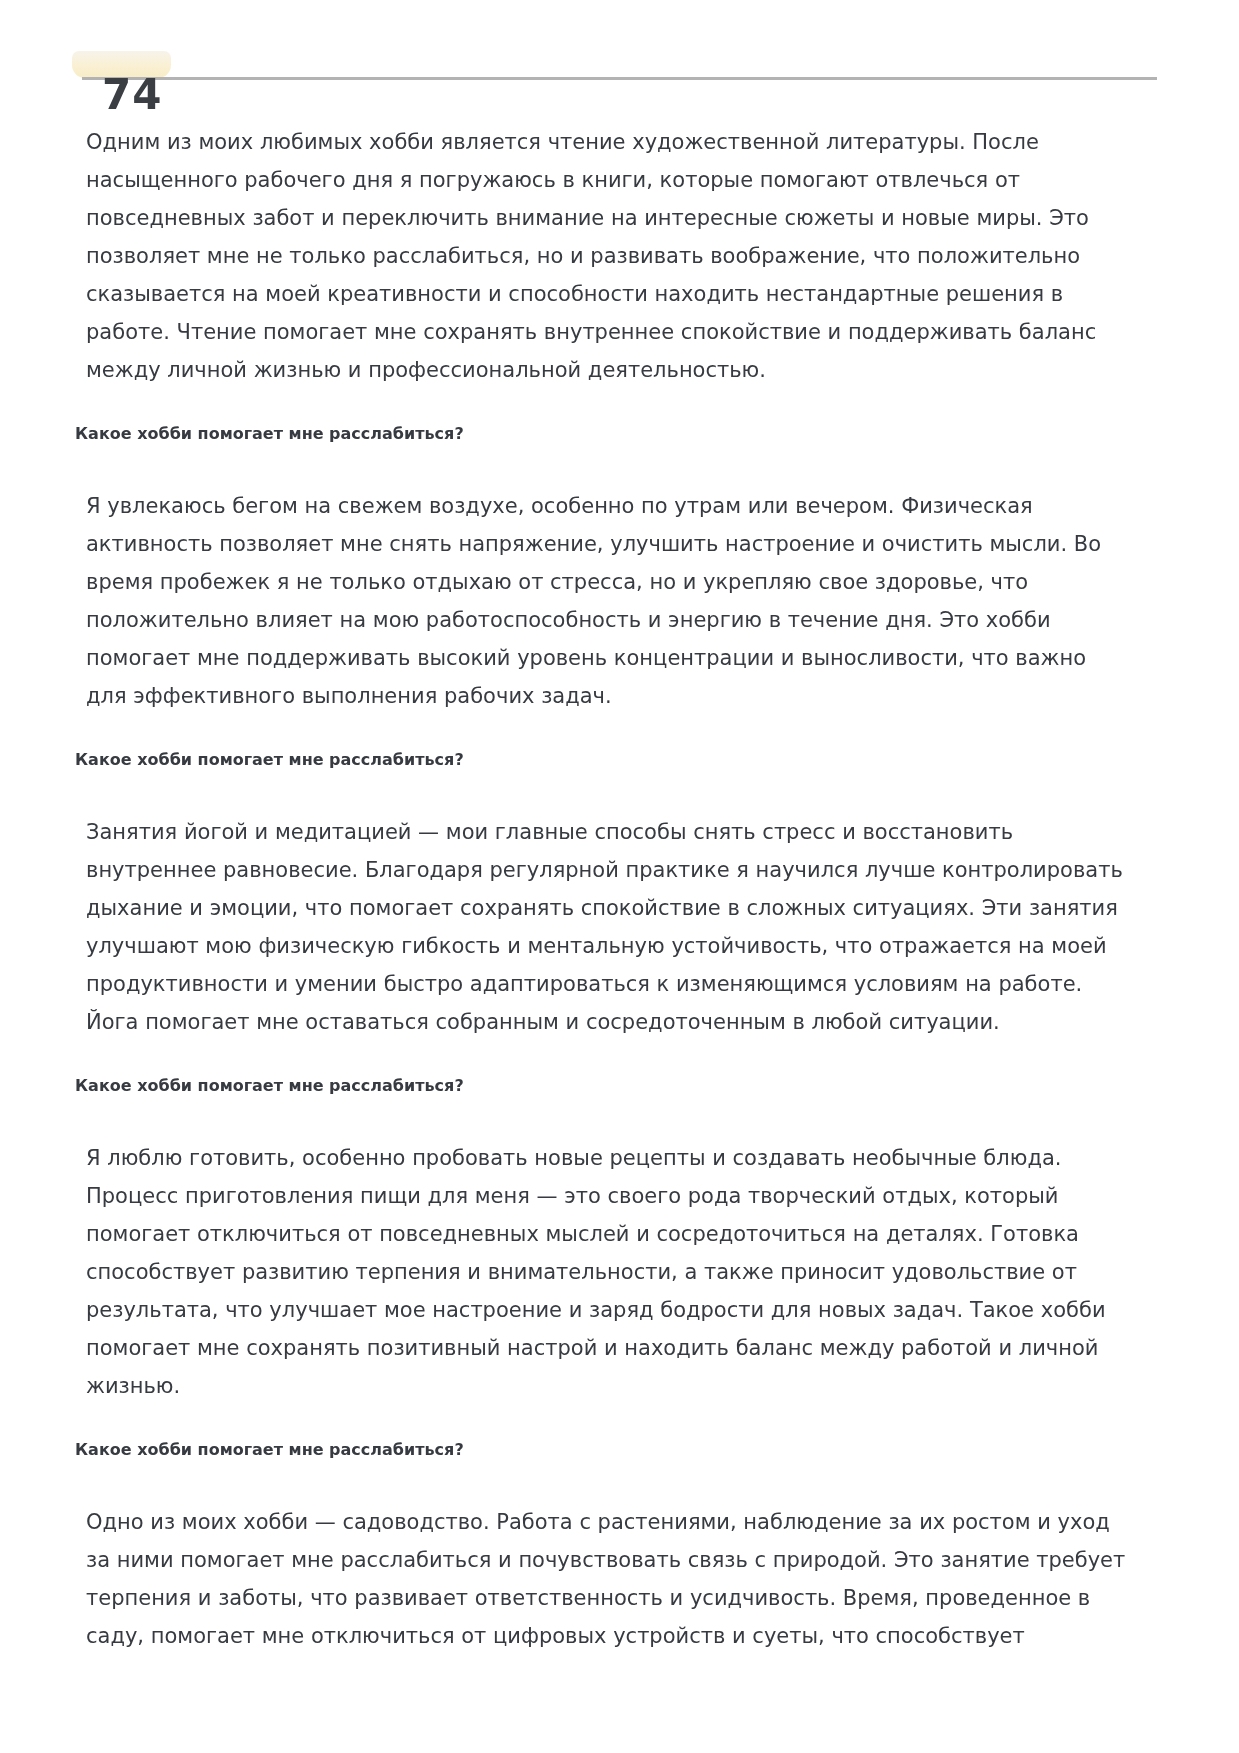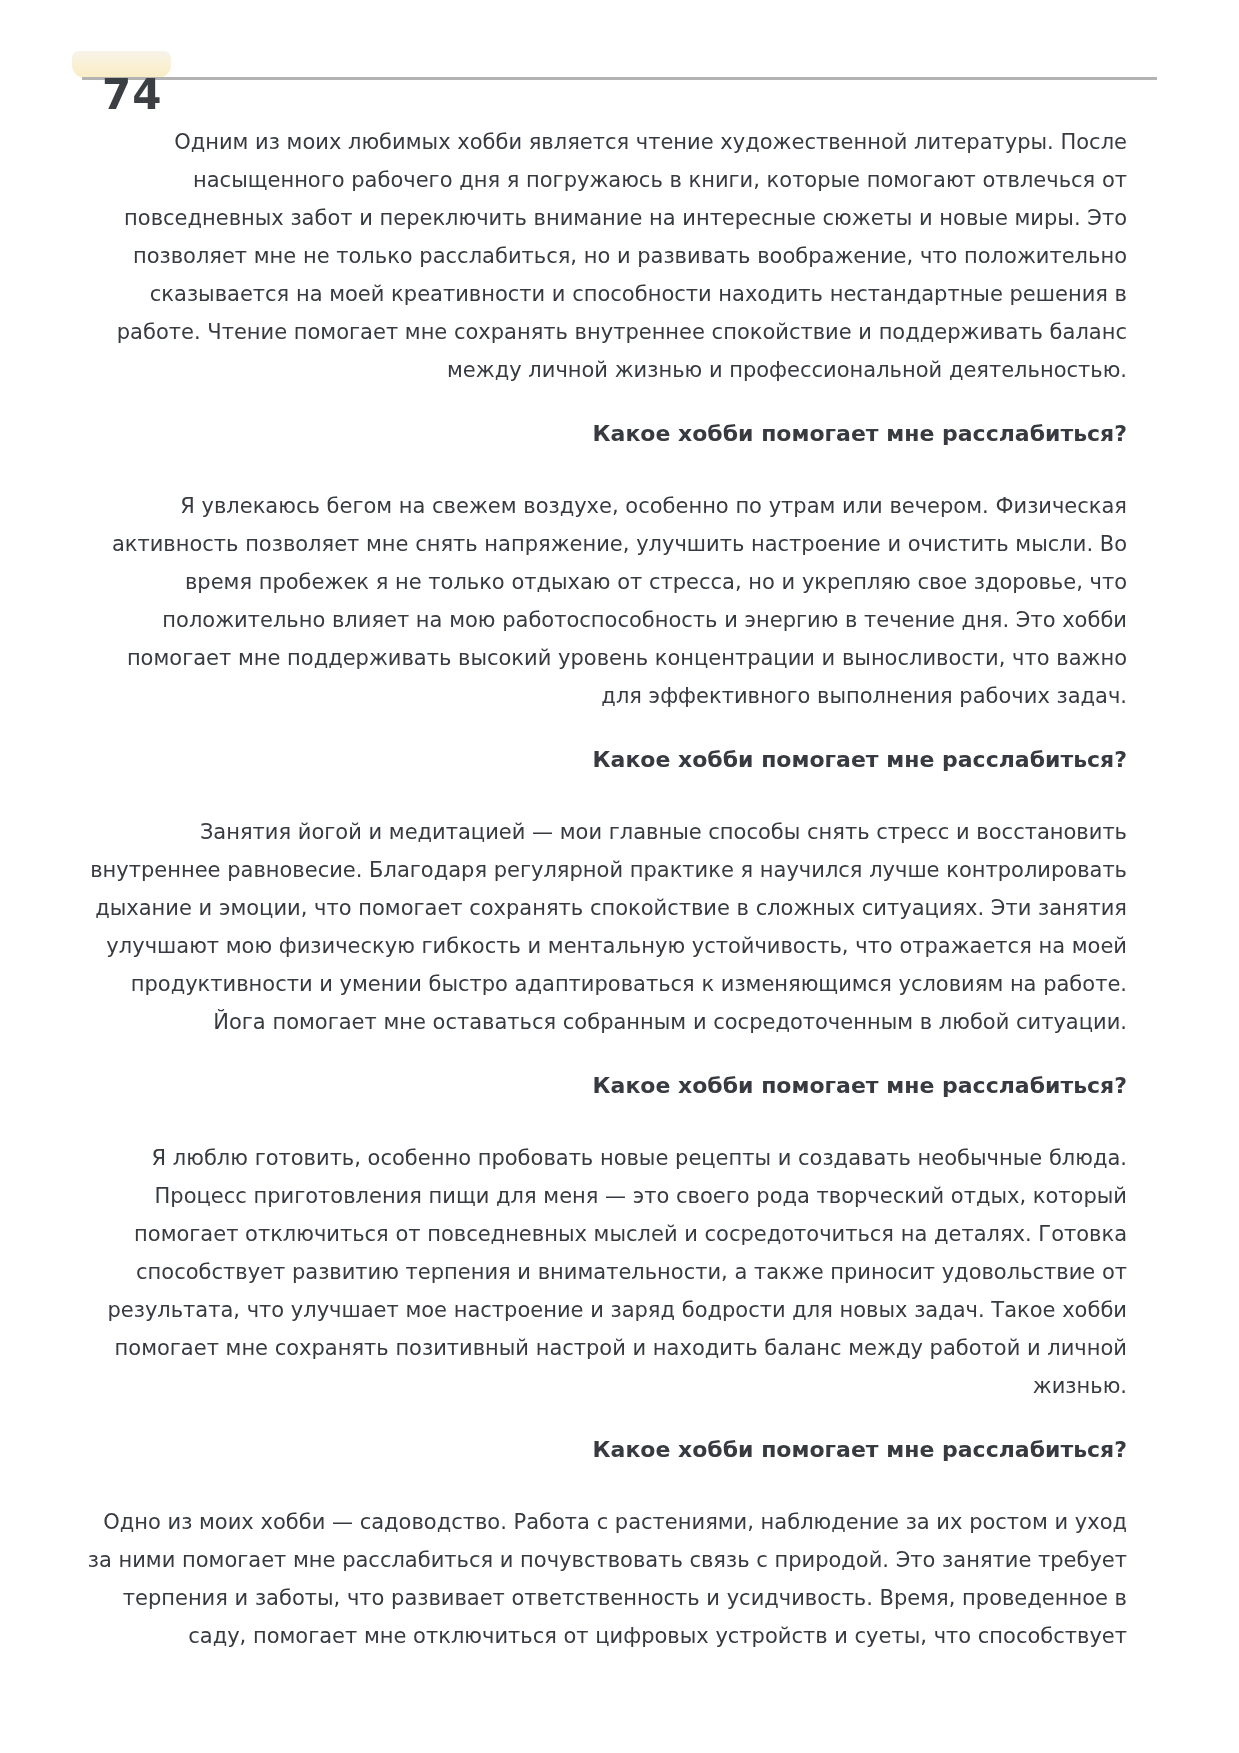--- a/index.html
+++ b/index.html
@@ -2,21 +2,21 @@
 <html lang="ru" style="--text: #373b41; --rule: #b3b3b3; --highlight-top: #f6f3ea; --highlight-bottom: #f8edc6; --background: #ffffff;"><head>
 <meta charset="utf-8">
 <style>
   :root {
     --text: #373b41;
     --rule: #b3b3b3;
     --highlight-top: #f6f3ea;
     --highlight-bottom: #f8edc6;
     --background: #ffffff;
   }
-  * { box-sizing: border-box; text-align: right; }
+  * { box-sizing: border-box; }
   html, body { margin: 0; padding: 0; }
   body {
     background: var(--background);
     font-family: "DejaVu Sans", "Liberation Sans", sans-serif;
   }
   .page {
     position: relative;
     width: 1239px;
     height: 1753px;
     background: var(--background);
@@ -57,21 +57,21 @@
     font-size: 21px;
     line-height: 38px;
     color: var(--text);
     text-align: left;
   }
   .content p {
     margin: 0 0 26px 11px;
   }
   .content h2 {
     margin: 12px 0 34px 0;
-    font-size: 22px;
+    font-size: 16px;
     line-height: 38px;
     font-weight: 700;
     color: var(--text);
   }
 </style>
 </head>
 <body>
 
 <div class="page">
 

